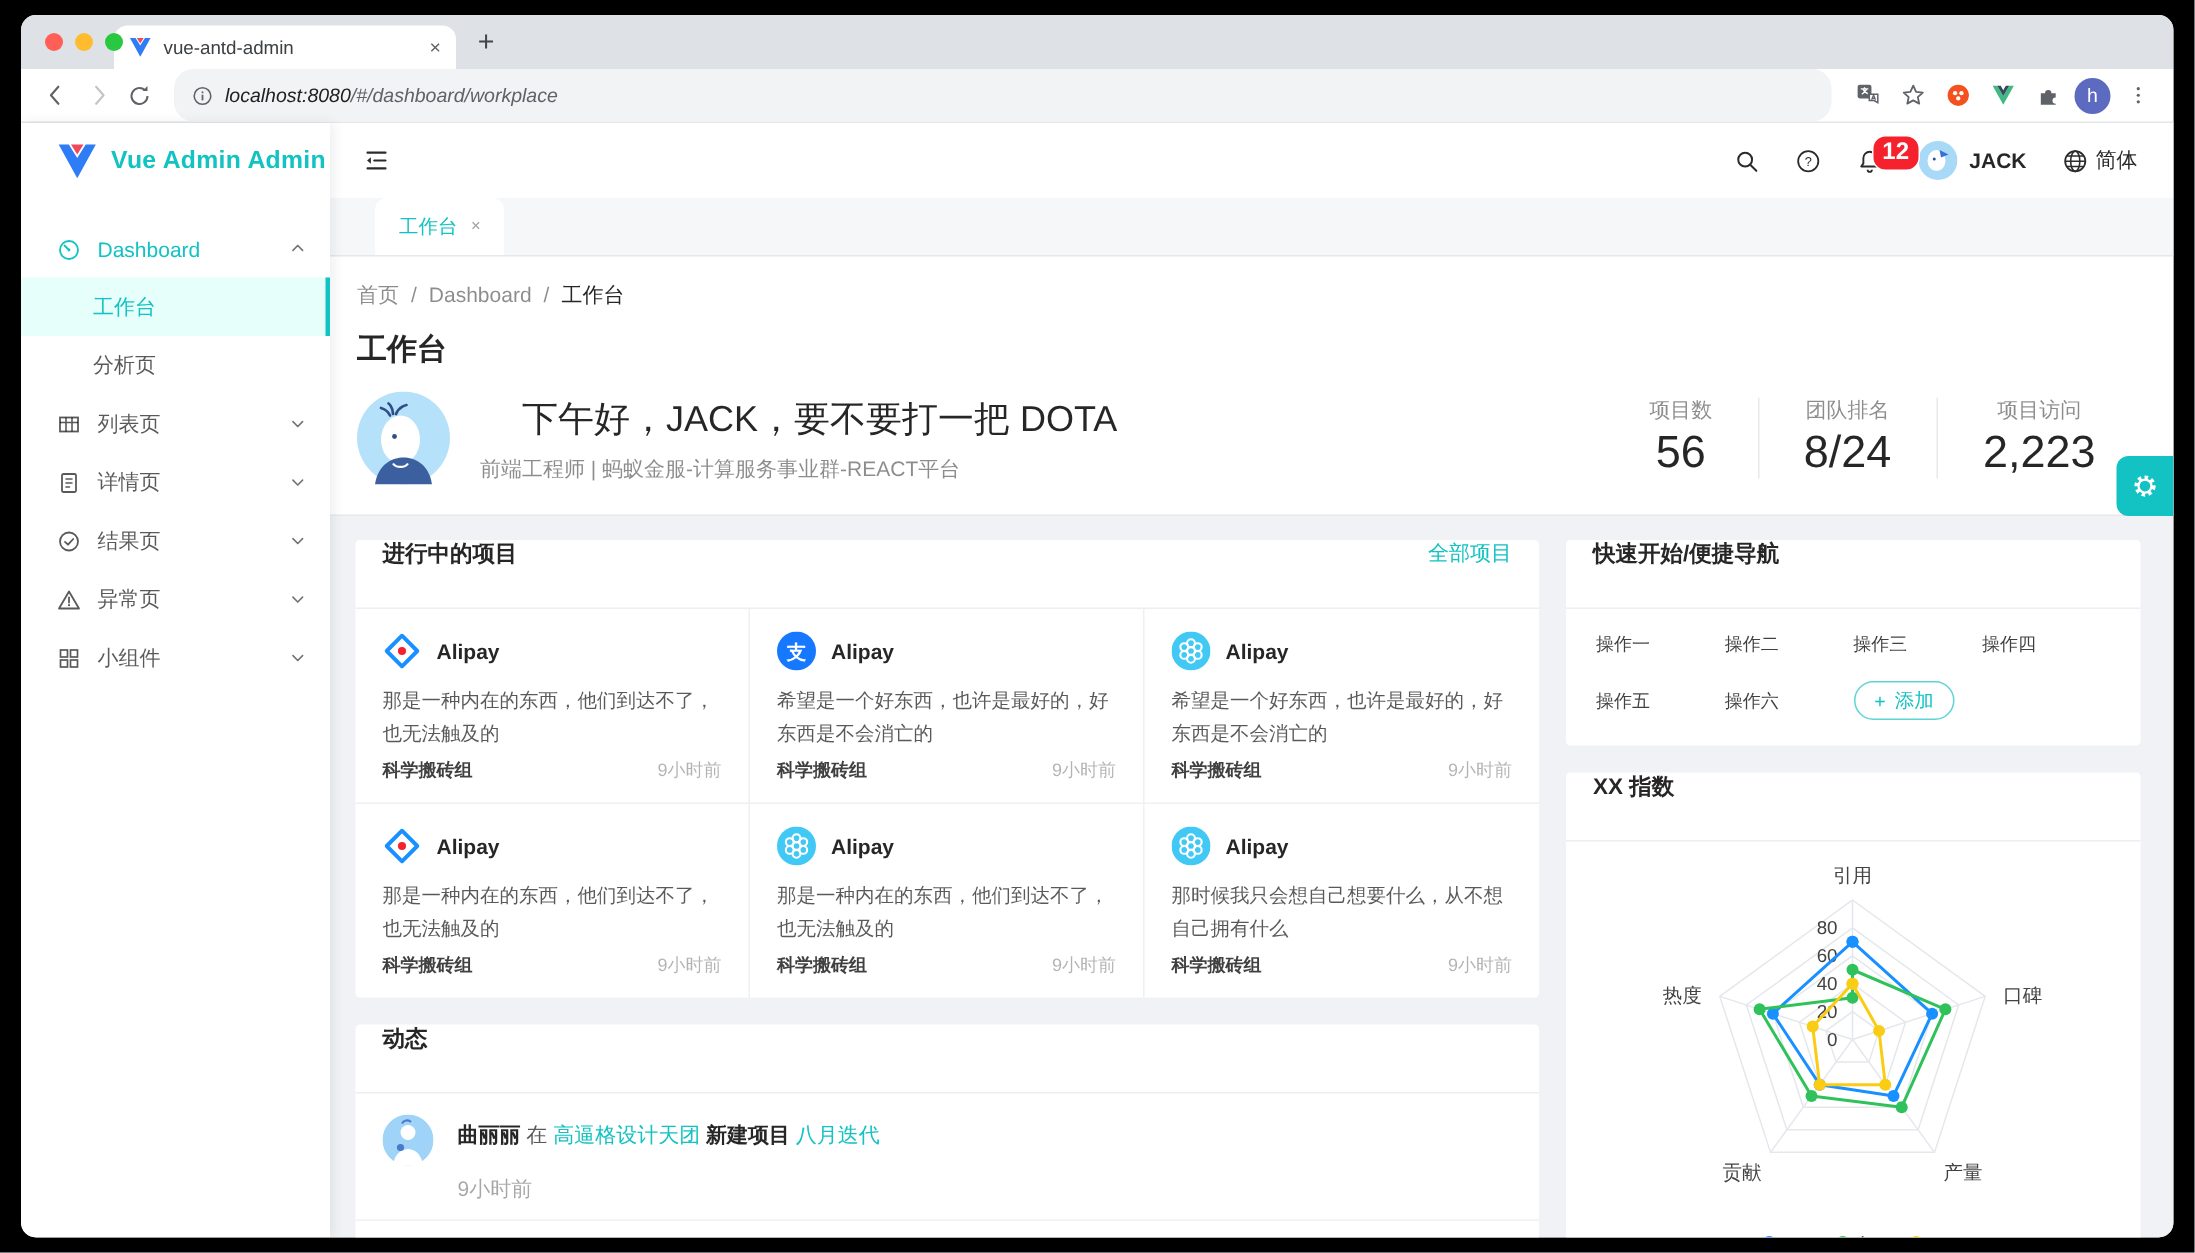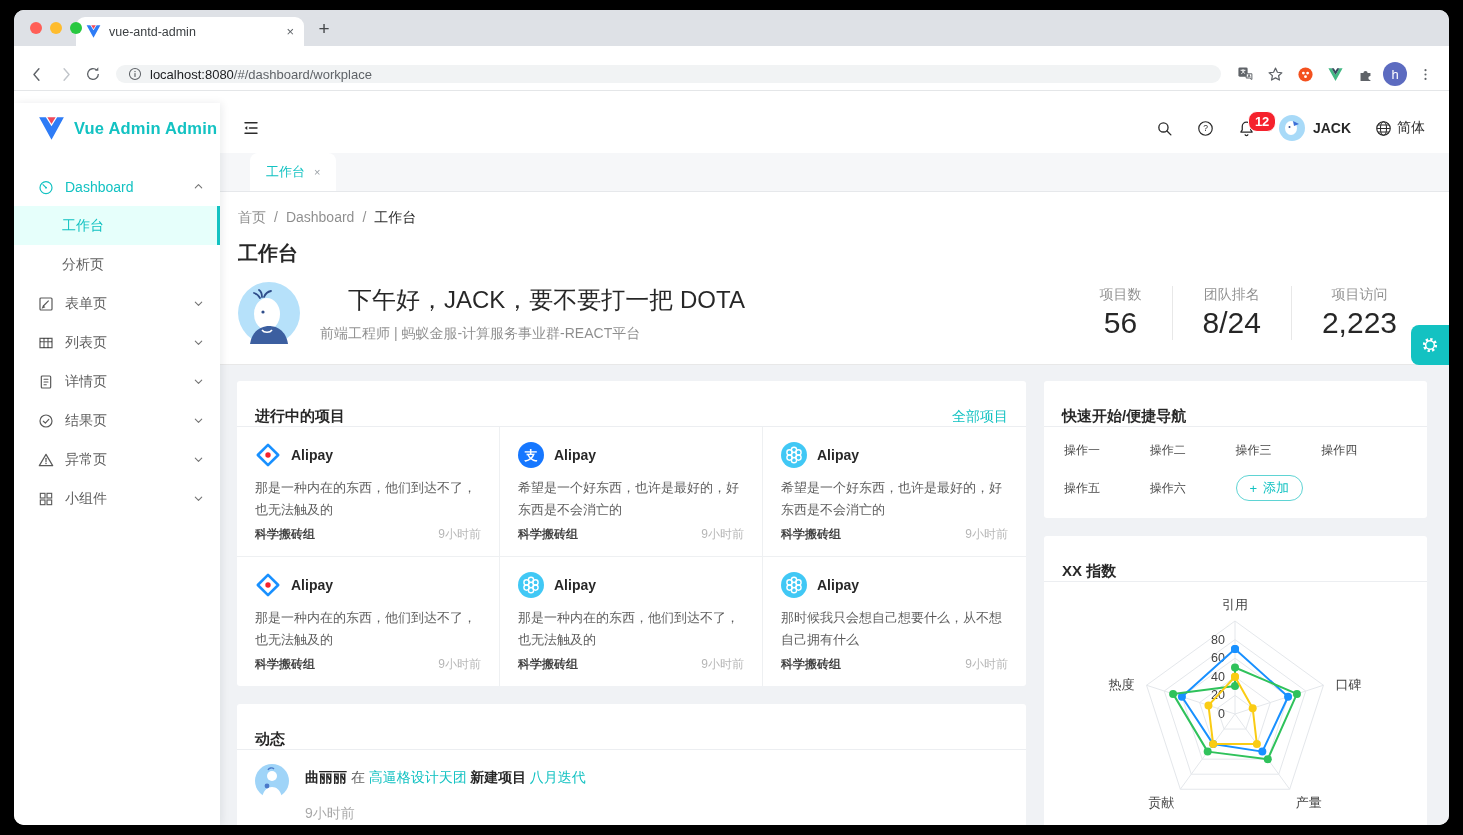--- a/index.html
+++ b/index.html
@@ -1,33 +1,33 @@
 <!DOCTYPE html>
 <html><head>
 <meta charset="utf-8">
 <style>
   html,body{margin:0;padding:0;}
   body{width:1463px;height:835px;background:#000;position:relative;overflow:hidden;
        font-family:"Liberation Sans","DejaVu Sans",sans-serif;-webkit-font-smoothing:antialiased;}
   .window{position:absolute;left:14px;top:10px;width:1435px;height:815px;border-radius:10px;
-          overflow:hidden;background:#fff;display:flex;flex-direction:column;gap:12px;}
+          overflow:hidden;background:#fff;display:flex;flex-direction:column;}
   
   .tabstrip{flex:0 0 36px;background:#dee1e6;position:relative;display:flex;align-items:flex-end;}
   .traffic{position:absolute;left:16px;top:12px;display:flex;gap:8px;}
   .tdot{width:12px;height:12px;border-radius:50%;}
   .btab{margin-left:62px;width:208px;height:29px;background:#fff;border-radius:9px 9px 0 0;
         display:flex;align-items:center;gap:8px;padding:0 10px;font-size:12.5px;color:#3c4043;}
   .btab .x{margin-left:auto;color:#5f6368;font-size:13px;}
   .newtab{width:28px;height:28px;margin:0 0 3px 6px;display:flex;align-items:center;justify-content:center;
           color:#44474a;font-size:19px;border-radius:50%;}
   .toolbar{flex:0 0 32px;background:#fff;border-bottom:1px solid #e4e6e8;display:flex;align-items:center;
            padding:0 10px;gap:2px;}
   .tbtn{width:26px;height:26px;display:flex;align-items:center;justify-content:center;border-radius:50%;}
-  .addr{flex:1;height:18px;background:#f1f3f4;border-radius:13px;margin:0 8px;display:flex;
-        align-items:center;gap:8px;padding:0 12px;font-size:13px;}
+  .addr{flex:1;height:35px;background:#f1f3f4;border-radius:13px;margin:0 8px;display:flex;
+        align-items:center;gap:8px;padding:0 12px;font-size:13px;font-style:italic;}
   .addr .host{color:#202124;}
   .addr .path{color:#5f6368;}
   .chip{width:24px;height:24px;display:flex;align-items:center;justify-content:center;margin:0 2px;}
   .chrome-avatar{width:24px;height:24px;border-radius:50%;background:#5c6bc0;color:#fff;font-size:13px;
                  display:flex;align-items:center;justify-content:center;}
   
   .app{flex:1;display:flex;min-height:0;position:relative;}
   .sidebar{width:206px;background:#fff;box-shadow:2px 0 8px rgba(0,21,41,.08);z-index:6;
            display:flex;flex-direction:column;}
   .logo-row{height:50px;display:flex;align-items:center;gap:9px;padding-left:24px;flex:0 0 50px;}
@@ -39,21 +39,21 @@
   .mi.accent{color:#13c2c2;}
   .mi .caret{color:rgba(0,0,0,.55);display:flex;}
   .smi{height:39px;display:flex;align-items:center;padding-left:48px;font-size:14px;
        color:rgba(0,0,0,.65);cursor:pointer;}
   .smi.active{background:#e6fffb;color:#13c2c2;border-right:3px solid #13c2c2;}
   .main{flex:1;display:flex;flex-direction:column;min-width:0;background:#f0f2f5;}
   
   .appheader{flex:0 0 50px;background:#fff;display:flex;align-items:center;padding:0 24px 0 22px;}
   .hicons{margin-left:auto;display:flex;align-items:center;gap:24px;}
   .hic{display:flex;align-items:center;justify-content:center;color:#2b2b2b;position:relative;cursor:pointer;}
-  .badge{position:absolute;top:-9px;left:10px;background:#f5222d;color:#fff;font-size:13px;line-height:1;
+  .badge{position:absolute;top:-9px;left:10px;background:#f5222d;color:#fff;font-size:16px;line-height:1;
          padding:3px 6px;border-radius:9px;border:1px solid #fff;font-weight:700;}
   .userbox{display:flex;align-items:center;gap:8px;font-size:14px;font-weight:700;color:rgba(0,0,0,.85);}
   .langbox{display:flex;align-items:center;gap:5px;font-size:14px;color:rgba(0,0,0,.85);}
   
   .pagetabs{flex:0 0 38px;background:#f6f7f9;border-bottom:1px solid #e6e8eb;display:flex;padding-left:30px;}
   .ptab{background:#fff;border-radius:8px 8px 0 0;display:flex;align-items:center;gap:9px;
         padding:0 16px;font-size:13px;color:#13c2c2;cursor:pointer;}
   .ptab .x{color:#9aa0a6;font-size:11px;}
   
   .scroll{flex:1;overflow:hidden;display:flex;flex-direction:column;}
@@ -67,21 +67,21 @@
   .role{font-size:14px;color:rgba(0,0,0,.45);margin-top:9px;}
   .stats{margin-left:auto;display:flex;}
   .stat{padding:0 30px;text-align:center;}
   .stat + .stat{border-left:1px solid #e8e8e8;}
   .stat .sl{font-size:14px;color:rgba(0,0,0,.45);}
   .stat .sv{font-size:30px;color:rgba(0,0,0,.85);margin-top:2px;}
   .content{flex:1;padding:16px 22px 0 17px;display:flex;gap:18px;align-items:flex-start;min-height:0;}
   .col-left{width:789px;flex:0 0 789px;display:flex;flex-direction:column;gap:18px;}
   .col-right{flex:1;display:flex;flex-direction:column;gap:18px;min-width:0;}
   .card{background:#fff;border-radius:3px;}
-  .card-h{height:45px;display:flex;align-items:flex-end;padding:0 18px;border-bottom:1px solid #eceef1;
+  .card-h{height:45px;display:flex;align-items:flex-start;padding:0 18px;border-bottom:1px solid #eceef1;
           font-size:15px;font-weight:700;color:rgba(0,0,0,.85);}
   .link-all{margin-left:auto;font-size:14px;font-weight:400;color:#13c2c2;cursor:pointer;}
   .pgrid{display:grid;grid-template-columns:1fr 1fr 1fr;}
   .pcell{padding:15px 18px 13px;border-right:1px solid #eef0f2;border-bottom:1px solid #eef0f2;cursor:pointer;}
   .pcell:nth-child(3n){border-right:none;}
   .pcell:nth-child(n+4){border-bottom:none;}
   .pc-h{display:flex;align-items:center;gap:10px;font-size:14px;font-weight:700;color:rgba(0,0,0,.85);}
   .pc-d{font-size:13px;color:rgba(0,0,0,.65);line-height:1.68;margin-top:9px;height:44px;overflow:hidden;}
   .pc-f{display:flex;justify-content:space-between;align-items:flex-end;margin-top:5px;font-size:12px;}
   .pc-g{color:rgba(0,0,0,.75);font-weight:700;}
@@ -91,21 +91,21 @@
   .qlink{font-size:12px;color:rgba(0,0,0,.75);cursor:pointer;}
   .qadd{display:inline-flex;align-items:center;gap:6px;border:1px solid #5fd4d4;color:#13c2c2;
         border-radius:14px;padding:3px 13px;font-size:13px;background:#fff;cursor:pointer;justify-self:start;}
   
   .feed-item{padding:14px 18px 11px;}
   .feed-item + .feed-item{border-top:1px solid #f0f0f0;}
   .feed-row{display:flex;gap:16px;align-items:flex-start;}
   .feed-line{font-size:14px;line-height:1.5;padding-top:3px;}
   .fp-name{color:rgba(0,0,0,.85);font-weight:700;}
   .fp-plain{color:rgba(0,0,0,.65);}
-  .fp-strong{color:rgba(0,0,0,.85);font-weight:700;font-family:Liberation Serif, serif;}
+  .fp-strong{color:rgba(0,0,0,.85);font-weight:700;}
   .fp-link{color:#13c2c2;cursor:pointer;}
   .feed-time{font-size:14px;color:rgba(0,0,0,.35);margin:7px 0 0 50px;}
   
   .radar-wrap{padding:4px 0 0;}
   .legend{display:flex;justify-content:center;gap:26px;padding:4px 0 14px;}
   .leg{display:flex;align-items:center;gap:7px;font-size:13px;color:rgba(0,0,0,.65);cursor:pointer;}
   .leg .ld{width:9px;height:9px;border-radius:50%;}
   
   .fab{position:absolute;right:0;top:222px;width:38px;height:40px;background:#13c2c2;z-index:40;
        border-radius:8px 0 0 8px;display:flex;align-items:center;justify-content:center;cursor:pointer;}
@@ -237,34 +237,20 @@
             </span>
     <span class="lbl">Dashboard</span>
     <span class="caret">
               <svg width="11" height="11" viewBox="0 0 24 24" fill="none">
                 <path d="M5 15l7-7 7 7" stroke="currentColor" stroke-width="2.4" fill="none" stroke-linecap="round" stroke-linejoin="round"></path>
               </svg>
             </span>
           </div>
           <div class="smi active">工作台</div>
           <div class="smi">分析页</div>
-          <div class="mi">
-            <span>
-              <svg width="16" height="16" viewBox="0 0 24 24" fill="none">
-                <rect x="3" y="3" width="18" height="18" rx="1.5" stroke="currentColor" stroke-width="1.8" fill="none"></rect>
-                <path d="M8 15l8-8M8 15l-1 2.5L9.5 16.5z" stroke="currentColor" stroke-width="1.8"></path>
-              </svg>
-            </span>
-    <span class="lbl">表单页</span>
-    <span class="caret">
-              <svg width="11" height="11" viewBox="0 0 24 24" fill="none">
-                <path d="M5 9l7 7 7-7" stroke="currentColor" stroke-width="2.4" fill="none" stroke-linecap="round" stroke-linejoin="round"></path>
-              </svg>
-            </span>
-          </div>
           <div class="mi">
             <span>
               <svg width="16" height="16" viewBox="0 0 24 24" fill="none">
                 <rect x="3" y="5" width="18" height="14" stroke="currentColor" stroke-width="1.8" fill="none"></rect>
                 <path d="M3 10h18M9 5v14M15 5v14" stroke="currentColor" stroke-width="1.6"></path>
               </svg>
             </span>
     <span class="lbl">列表页</span>
     <span class="caret">
               <svg width="11" height="11" viewBox="0 0 24 24" fill="none">

